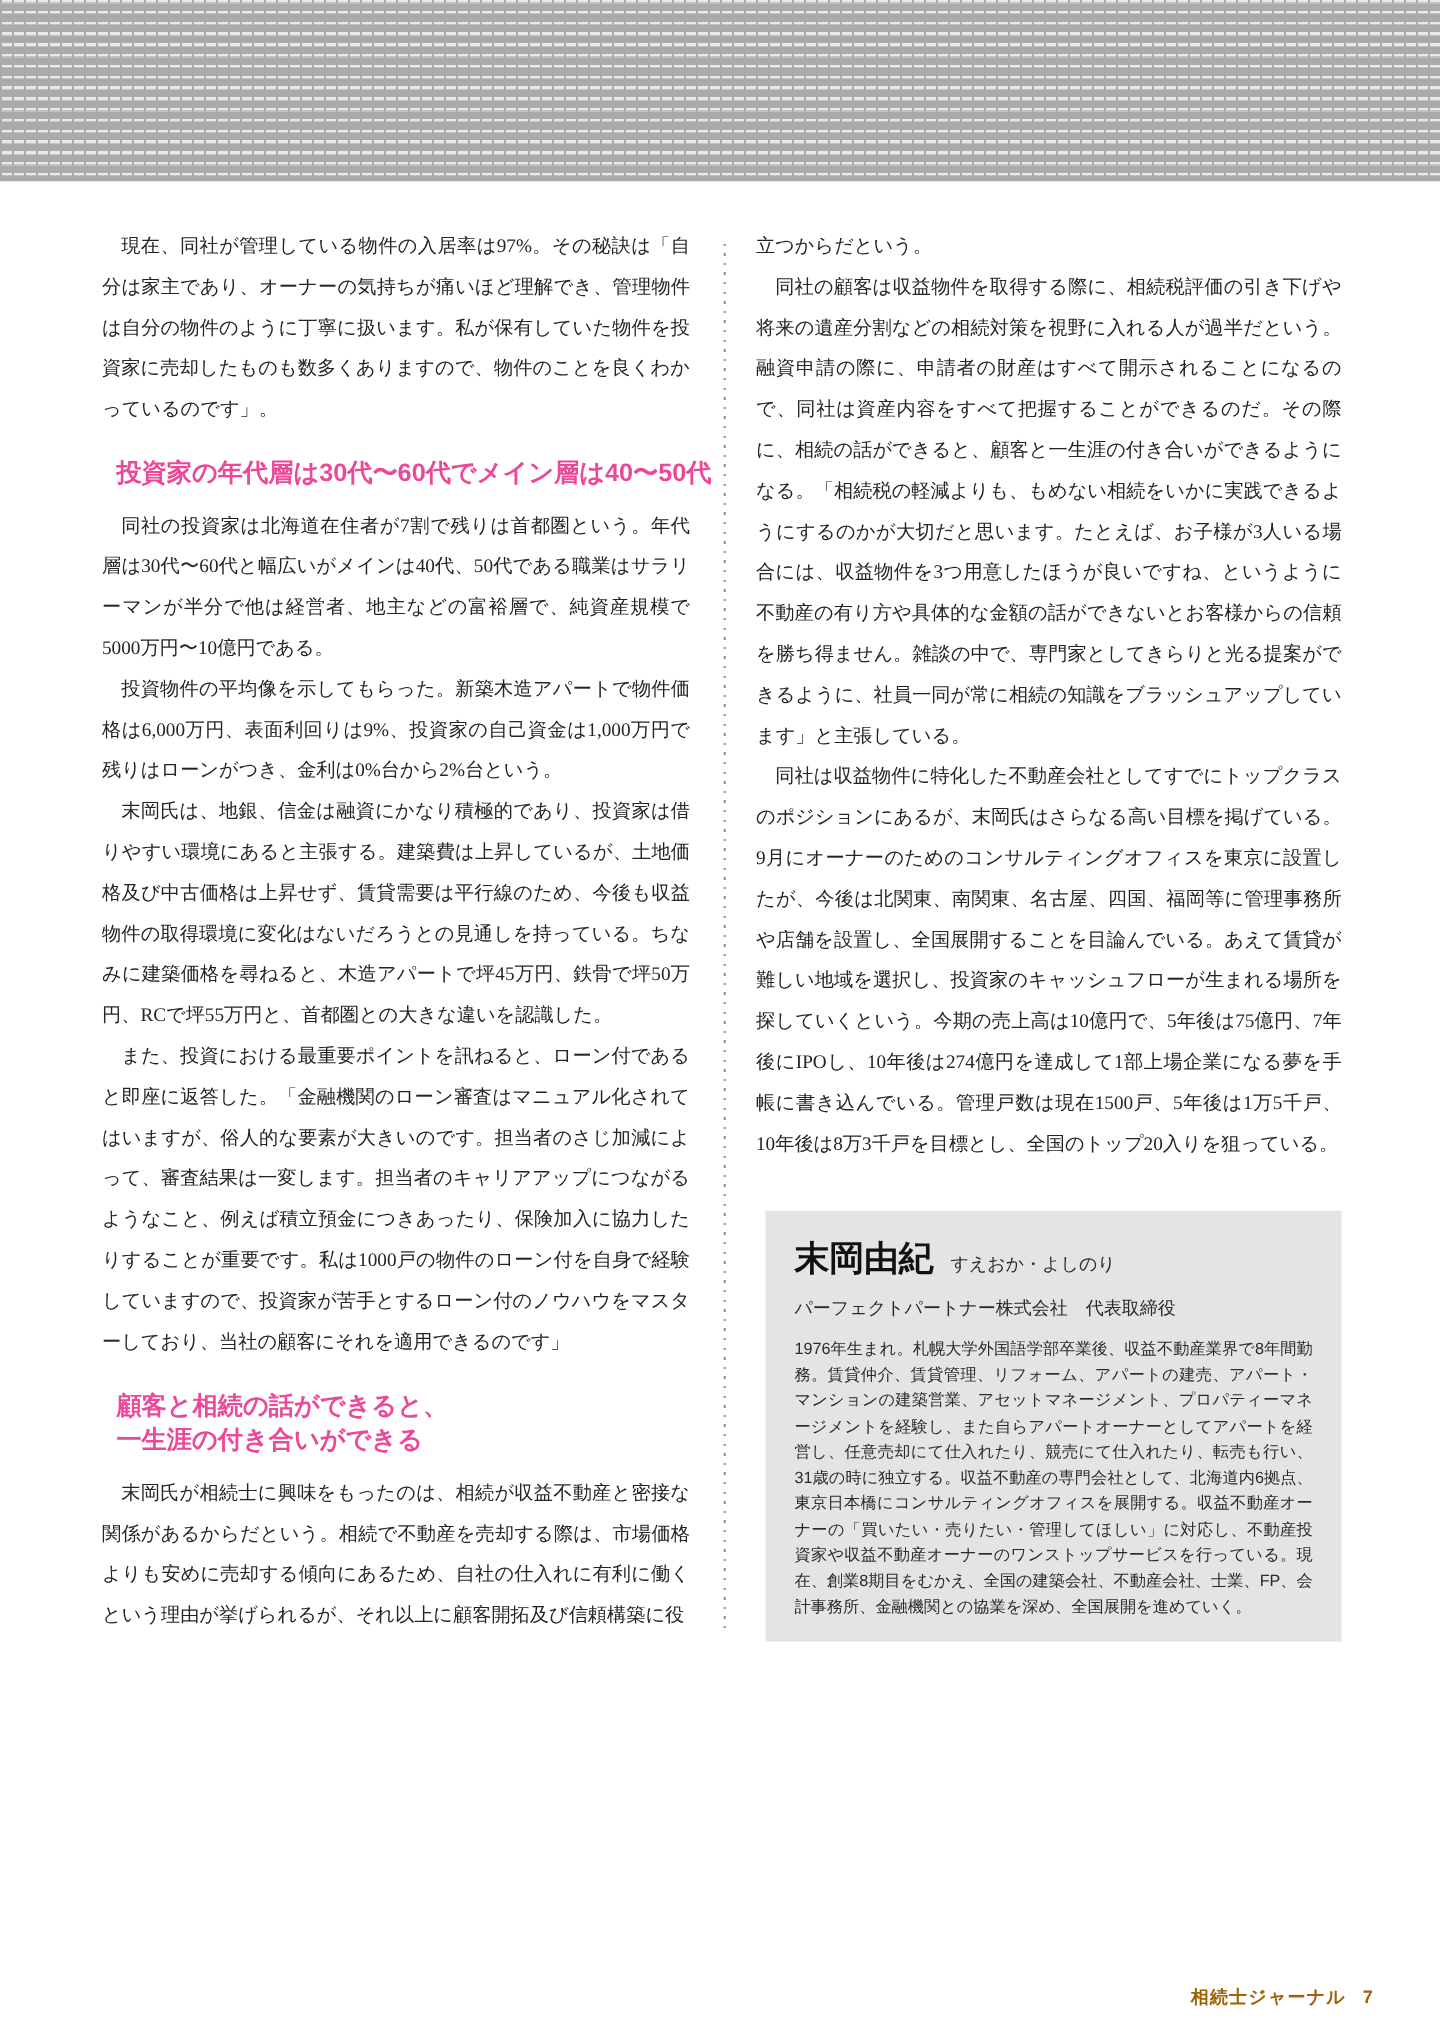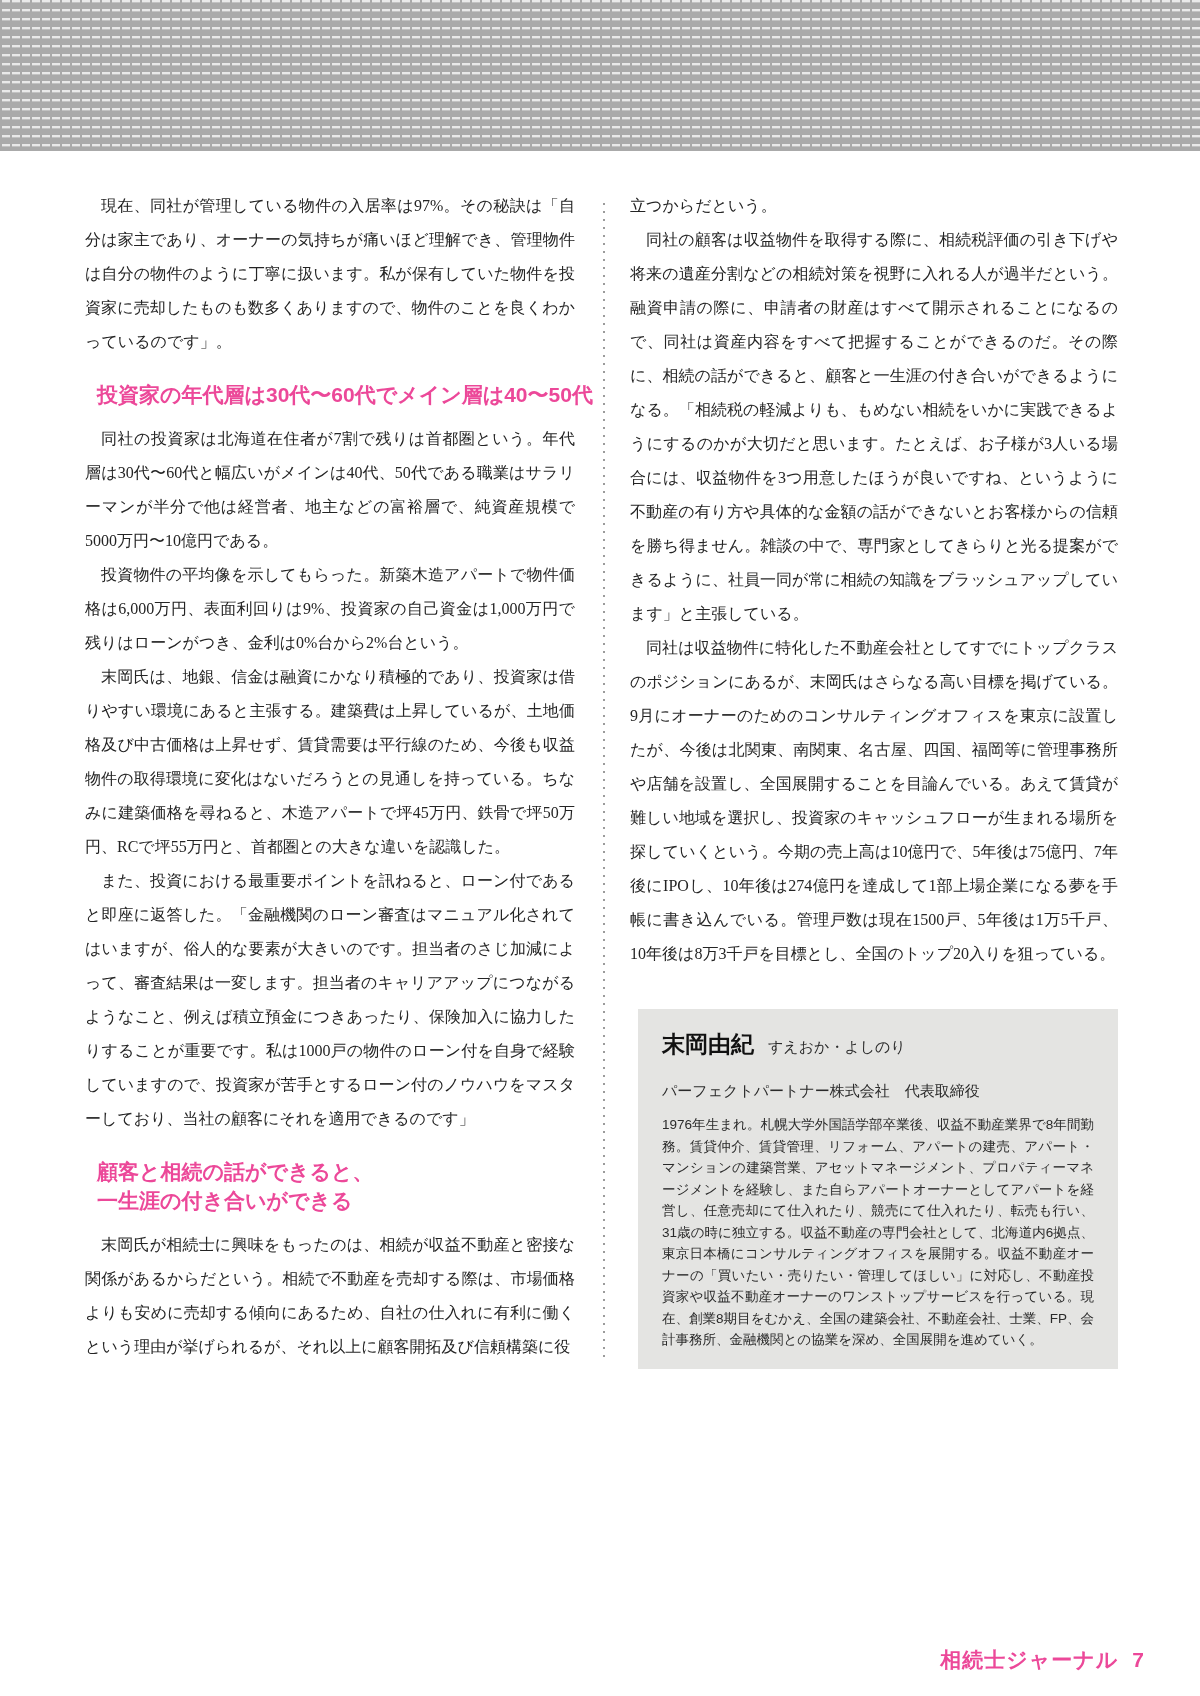--- a/index.html
+++ b/index.html
@@ -54,37 +54,37 @@
   .sec-heading div{white-space:nowrap;}
   .profile-box{
     margin-top:38px;
     margin-left:8px;
     background:#e4e4e2;
     padding:20px 24px 18px 24px;
     font-family:"Liberation Sans","DejaVu Sans",sans-serif;
     color:#2a2a2a;
   }
   .profile-head{display:flex;align-items:baseline;}
-  .profile-name{font-size:23px;font-weight:bold;color:#111;}
+  .profile-name{font-size:29px;font-weight:bold;color:#111;}
   .profile-kana{font-size:15px;margin-left:14px;}
-  .profile-title{font-size:15px;margin-top:22px;}
+  .profile-title{font-size:15px;margin-top:12px;}
   .profile-bio{
     font-size:13.5px;
     line-height:21.5px;
     margin-top:13px;
     text-align:justify;
     text-justify:inter-ideograph;
   }
   .footer{
     position:absolute;
     right:55px;bottom:22px;
     font-family:"Liberation Sans","DejaVu Sans",sans-serif;
     font-weight:bold;
-    font-size:21px;
-    color:#ec4899;
+    font-size:15px;
+    color:#a16207;
     letter-spacing:1px;
   }
   .footer .pagenum{margin-left:14px;}
 </style>
 </head>
 <body>
 
 <div class="page">
 
   <div class="band"></div>

